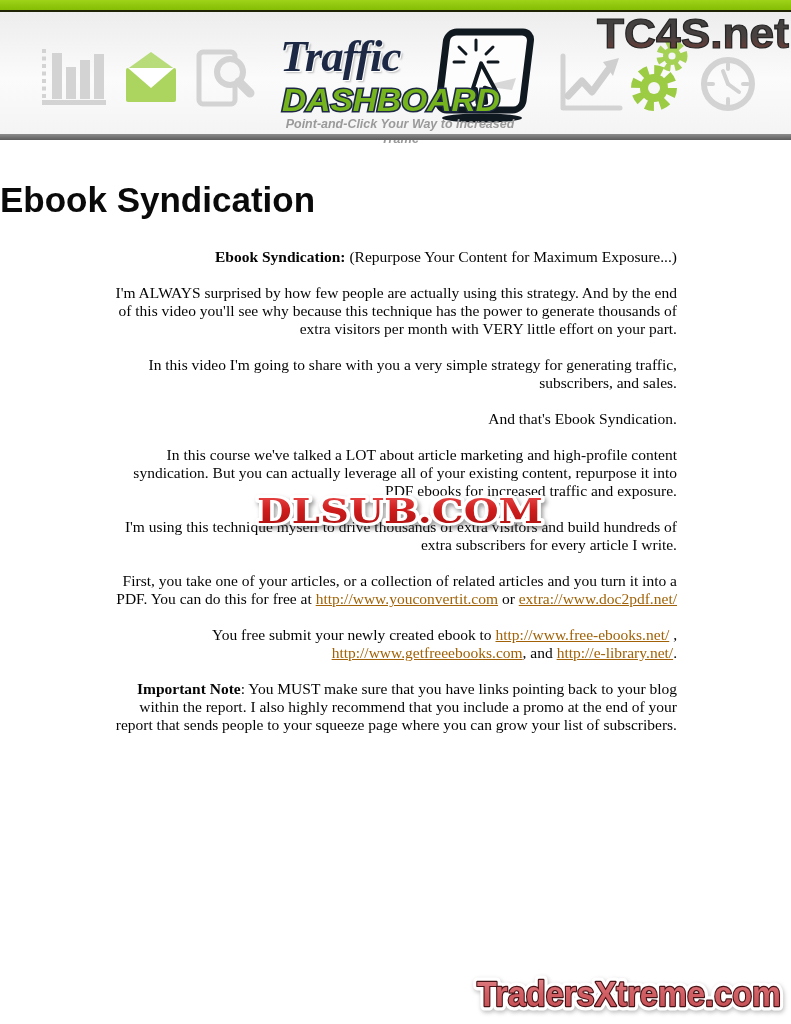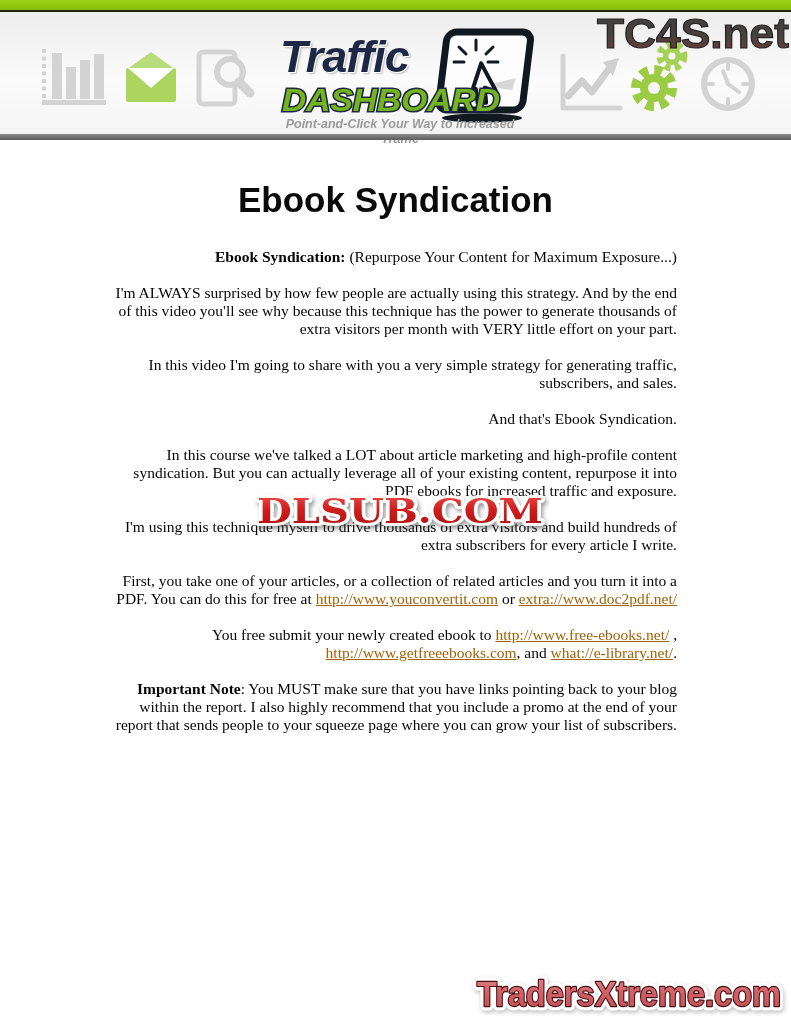--- a/index.html
+++ b/index.html
@@ -28,42 +28,42 @@
   .icon-envelope    { left:122px; top:38px; }
   .icon-doc-search  { left:193px; top:34px; }
   .icon-line-chart  { left:556px; top:40px; }
   .icon-gears       { left:626px; top:22px; }
   .icon-clock       { left:698px; top:42px; }
 
   .logo-wrap { position:absolute; left:278px; top:16px; width:256px; height:100px; }
   .logo-laptop { position:absolute; right:-4px; top:0; }
   .logo-traffic {
     position:absolute; left:2px; top:6px;
-    font-family:Liberation Sans, sans-serif;
+    font-family:Liberation Serif, serif;
     font-style:italic; font-weight:bold; font-size:45px; line-height:1;
     letter-spacing:-1px; color:#1c2844;
     text-shadow:1px 1px 0 #fff, 2px 2px 2px rgba(0,0,0,.25);
   }
   .logo-dashboard { position:absolute; left:0; top:50px; }
   .tagline {
     position:absolute; left:266px; top:104px; width:268px;
     font-family:"Liberation Sans", sans-serif;
     font-style:italic; font-weight:bold; font-size:13px;
     color:#9a9a9a; text-align:center;
     transform:scaleX(.96); transform-origin:center;
   }
   .tc4s { position:absolute; right:-2px; top:-6px; }
 
   
   .doc-body {
     position:absolute; top:140px; left:0; width:791px;
     padding:0; color:#050505;
   }
   .doc-title {
-    margin:40px 0 28px 0; text-align:center;
+    margin:40px 0 28px 0; 
     font-family:"Liberation Sans", sans-serif;
     font-weight:bold; font-size:35px; color:#0a0a0a;
   }
   .doc-text { margin:0 114px 0 115px; font-size:15.5px; line-height:18px;text-align:right; }
   .doc-text p { margin:0 0 18px 0; }
   .doc-text a { color:#a16207; text-decoration:underline; cursor:pointer; }
   .doc-text b { font-weight:bold; }
 
   
   .wm-dlsub   { position:absolute; left:250px; top:487px;
@@ -183,21 +183,21 @@
       <p>And that's Ebook Syndication.</p>
 
       <p>In this course we've talked a LOT about article marketing and high-profile content syndication. But you can actually leverage all of your existing content, repurpose it into PDF ebooks for increased traffic and exposure.</p>
 
       <p>I'm using this technique myself to drive thousands of extra visitors and build hundreds of extra subscribers for every article I write.</p>
 
 
       <p><span>First, you take one of your articles, or a collection of related articles and you turn it into a PDF. You can do this for free at </span><a>http://www.youconvertit.com</a><span> or </span><a>extra://www.doc2pdf.net/</a></p>
 
 
-      <p><span>You free submit your newly created ebook to </span><a>http://www.free-ebooks.net/</a><span> , </span><a>http://www.getfreeebooks.com</a><span>, and </span><a>what://e-library.net/</a><span>.</span></p>
+      <p><span>You free submit your newly created ebook to </span><a>http://www.free-ebooks.net/</a><span> , </span><a>http://www.getfreeebooks.com</a><span>, and </span><a>http://e-library.net/</a><span>.</span></p>
 
 
       <p><b>Important Note</b><span>: You MUST make sure that you have links pointing back to your blog within the report. I also highly recommend that you include a promo at the end of your report that sends people to your squeeze page where you can grow your list of subscribers.</span></p>
     </div>
   </main>
 
   <svg class="wm-dlsub" width="300" height="48" viewBox="0 0 300 48">
     <defs>
       <linearGradient id="dlsubGrad" x1="0" y1="0" x2="0" y2="1">
         <stop offset="0" stop-color="#ee5050"></stop>

